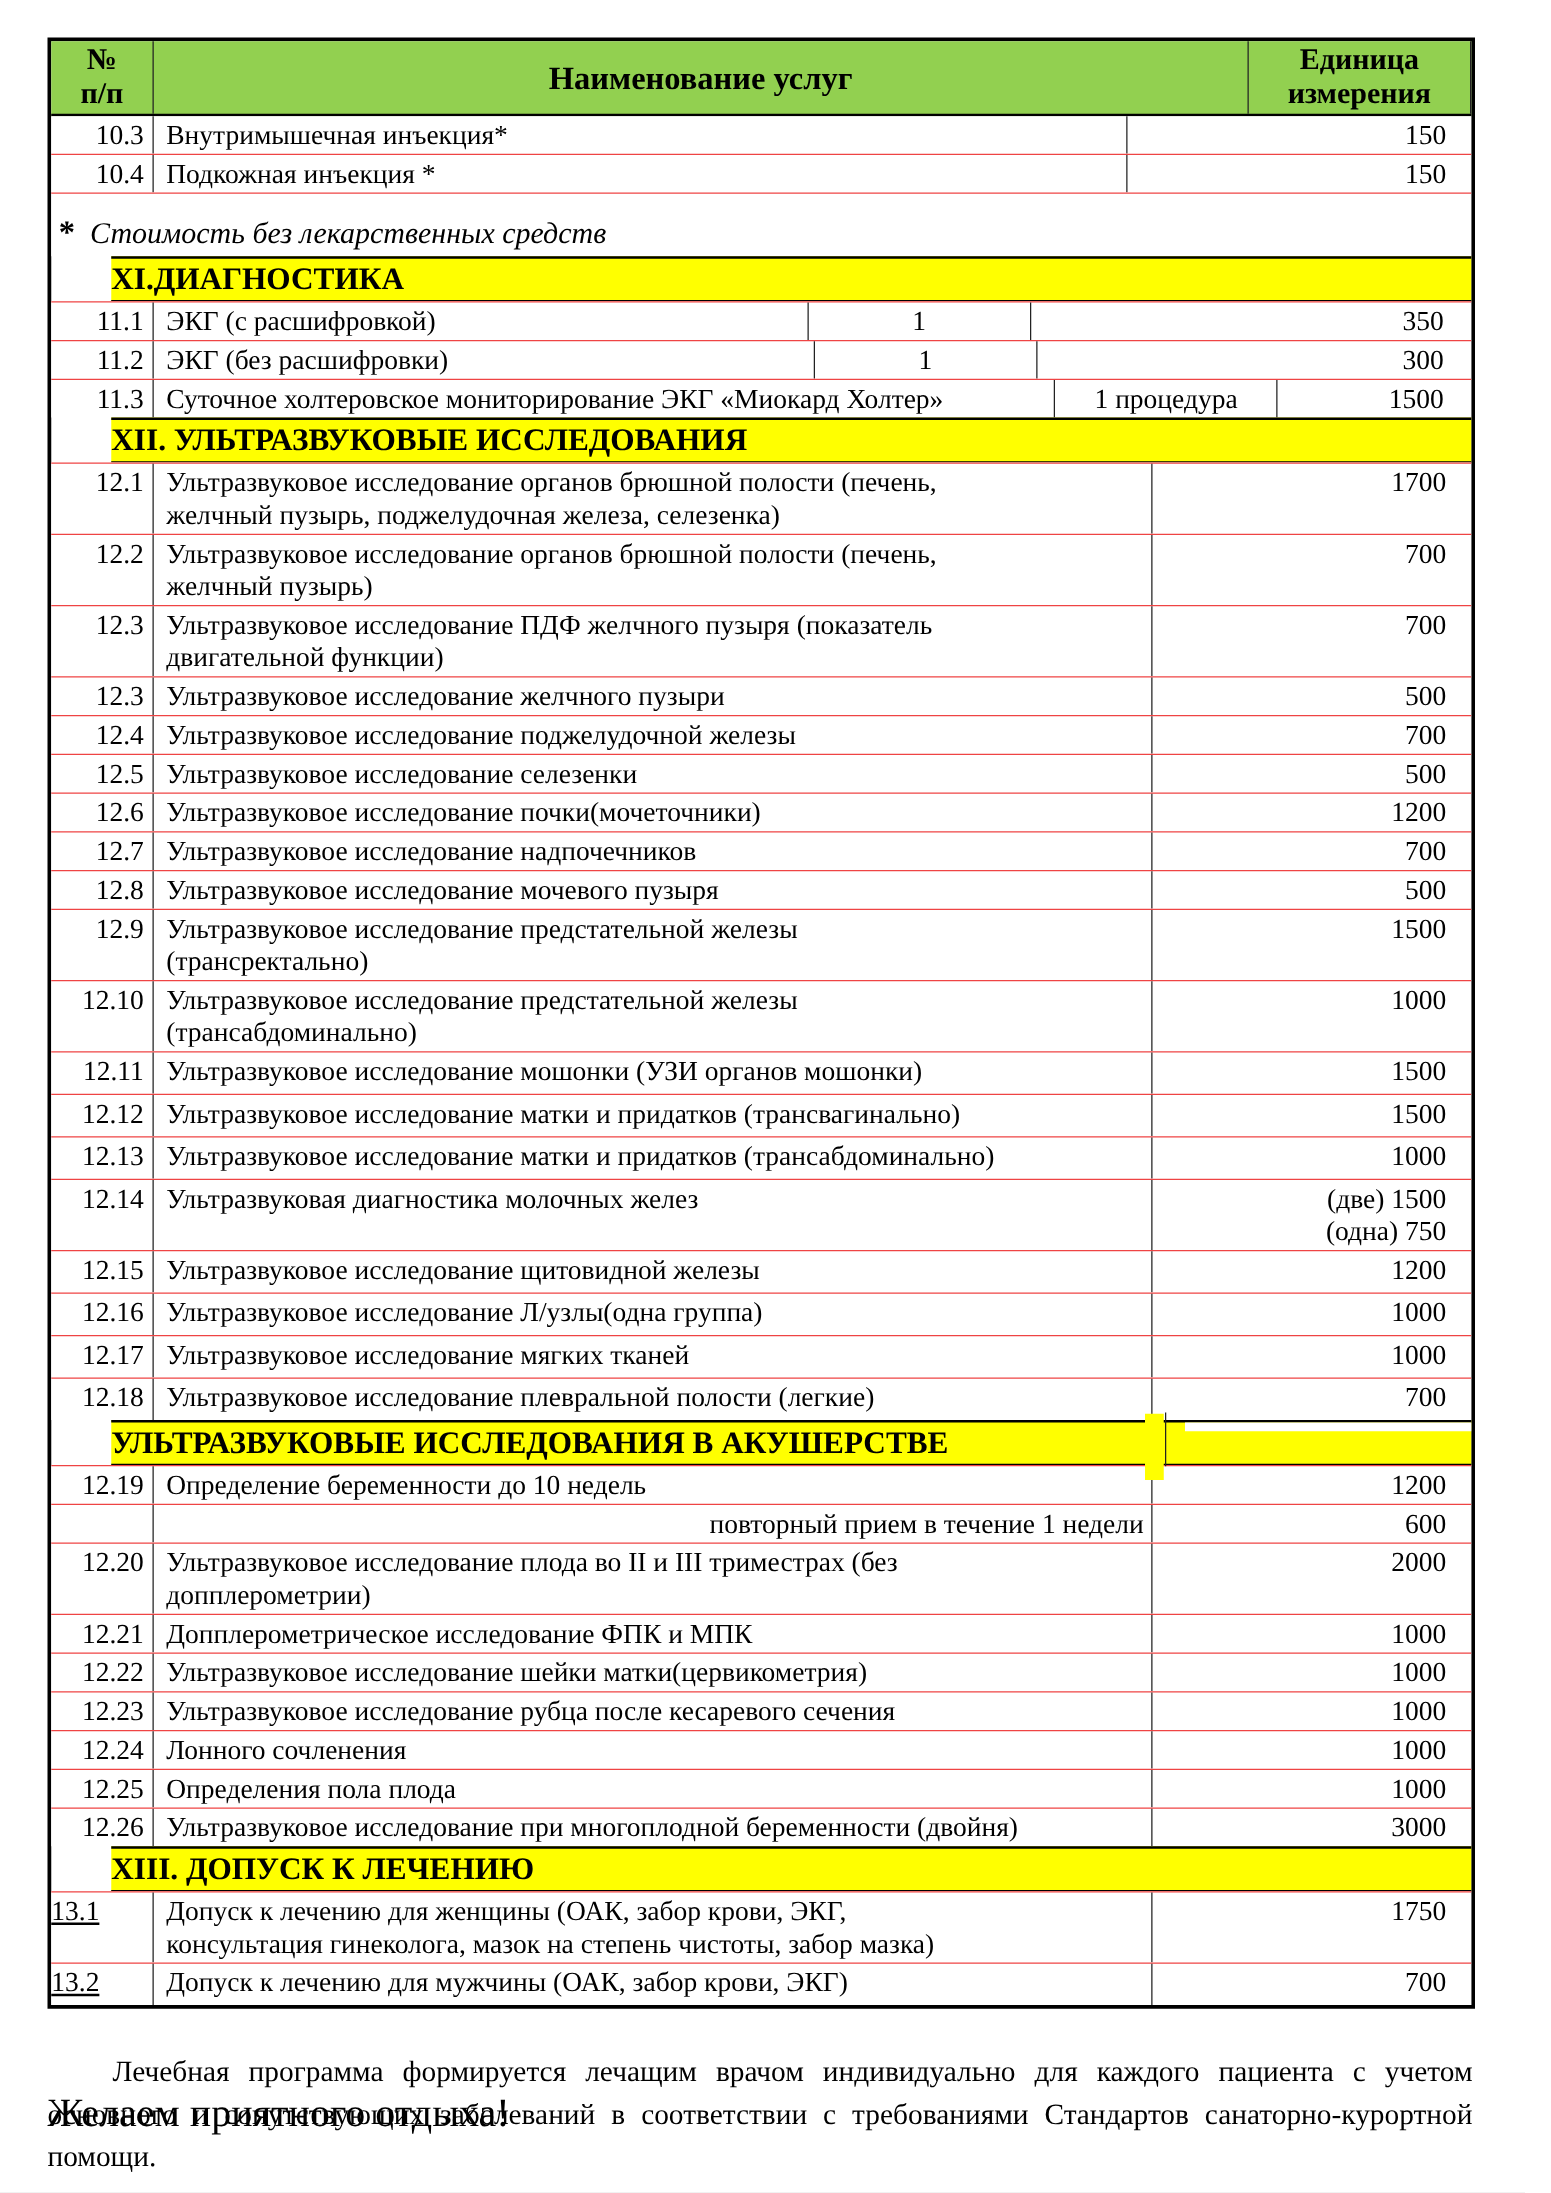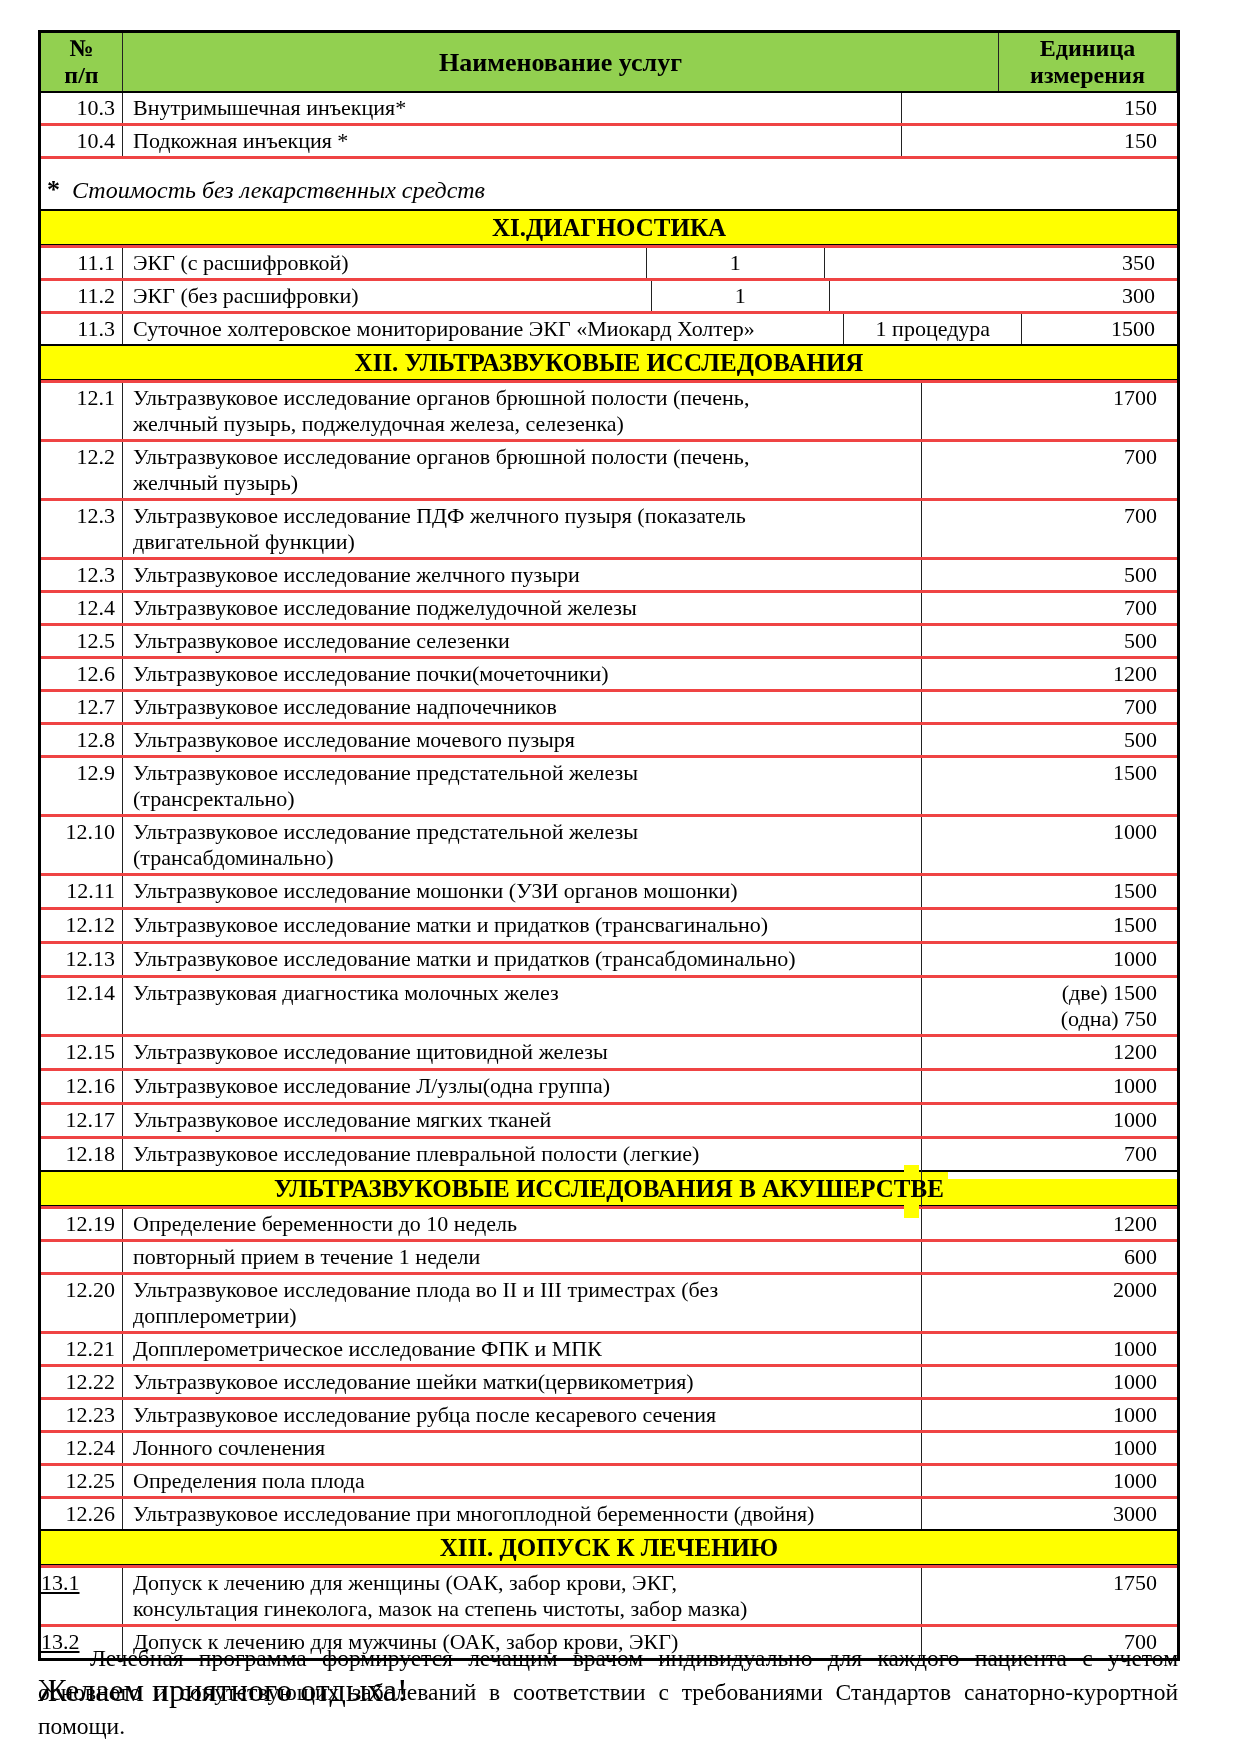--- a/index.html
+++ b/index.html
@@ -1,39 +1,39 @@
 <!DOCTYPE html>
 <html><head>
 <meta charset="utf-8">
 <style>
   html,body{margin:0;padding:0;background:#e8e8e8;}
   .page{width:1241px;height:1754px;background:#fff;position:relative;overflow:hidden;
         font-family:"Liberation Serif", "DejaVu Serif", serif;color:#000;}
   .tbl{position:absolute;left:38px;top:30px;width:1142px;border:3px solid #000;box-sizing:border-box;}
-  .row{display:flex;align-items:stretch;border-top:3px solid #ef4444;min-height:30px;
+  .row{display:flex;align-items:stretch;border-top:1px solid #ef4444;min-height:30px;
        box-sizing:border-box;position:relative;background:#fff;}
   .row:first-child{border-top:none;}
   .cell{box-sizing:border-box;font-size:22px;line-height:26px;padding:2px 6px;}
   .c-num{flex:0 0 82px;border-right:1px solid #222;text-align:right;padding-right:7px;}
   .c-num.num-left{text-align:left;padding-left:0;text-decoration:underline;}
   .c-name{flex:1 1 auto;border-right:1px solid #222;padding-left:10px;white-space:pre-line;}
-  .c-name.name-center{text-align:left;}
+  .c-name.name-center{text-align:right;}
   .c-unit{flex:0 0 178px;border-right:1px solid #222;text-align:center;}
   .c-price{flex:1 1 auto;text-align:right;padding-right:22px;}
   .c-merged{flex:0 0 275px;text-align:right;padding-right:20px;white-space:pre-line;}
   .group-b .c-merged{flex:0 0 255px;}
   
   .hdr-row{background:var(--green,#92D050);min-height:57px;border-bottom:2px solid #000;font-weight:bold;}
   .hdr-row .cell{display:flex;flex-direction:column;justify-content:center;align-items:center;
                  text-align:center;font-size:24px;line-height:27px;padding:2px;}
   .hdr-row .c-name{font-size:26px;white-space:normal;}
   
-  .section-row{background:var(--yellow,#FFFF00);justify-content:center;align-items:center;
+  .section-row{background:var(--yellow,#FFFF00);justify-content:flex-start;align-items:center;
                font-weight:bold;font-size:25px;min-height:36px;border-top:2px solid #000;
-               border-bottom:1px solid #000;}
+               border-bottom:1px solid #000;margin-left:48px;}
   .section-row .title{position:relative;z-index:2;}
   .artifact-tab{position:absolute;left:76%;top:-7px;bottom:-13px;width:15px;
                 background:var(--yellow,#FFFF00);z-index:1;}
   .artifact-notch{position:absolute;right:0;top:0;width:229px;height:7px;background:#fff;z-index:1;}
   .artifact-divider{position:absolute;left:77.5%;top:-8px;bottom:-2px;width:1px;background:#222;z-index:1;}
   
   .note-row{display:block;font-style:italic;font-size:24px;padding:16px 8px 4px 6px;}
   .note-row .marker{font-style:normal;font-weight:bold;font-size:26px;margin-right:12px;}
   
   .sz-lg{min-height:34px;justify-content:flex-end;}

